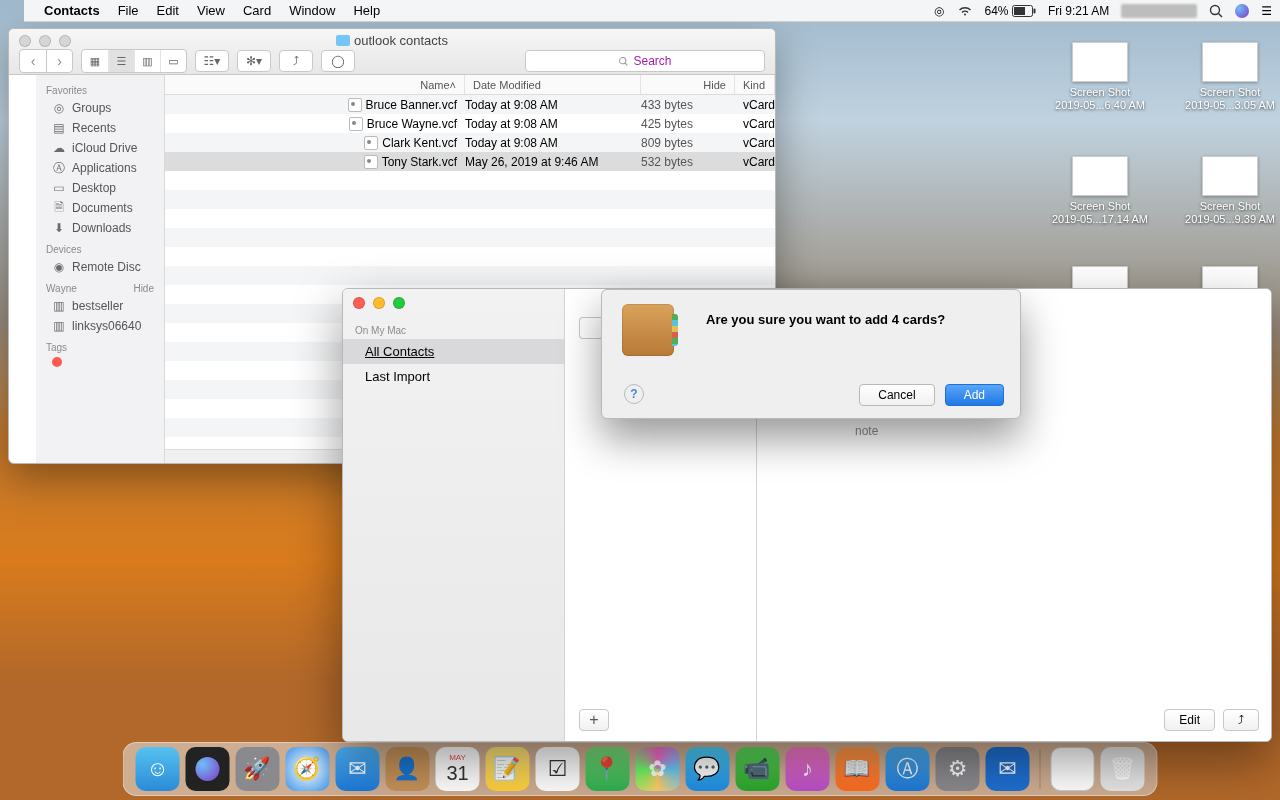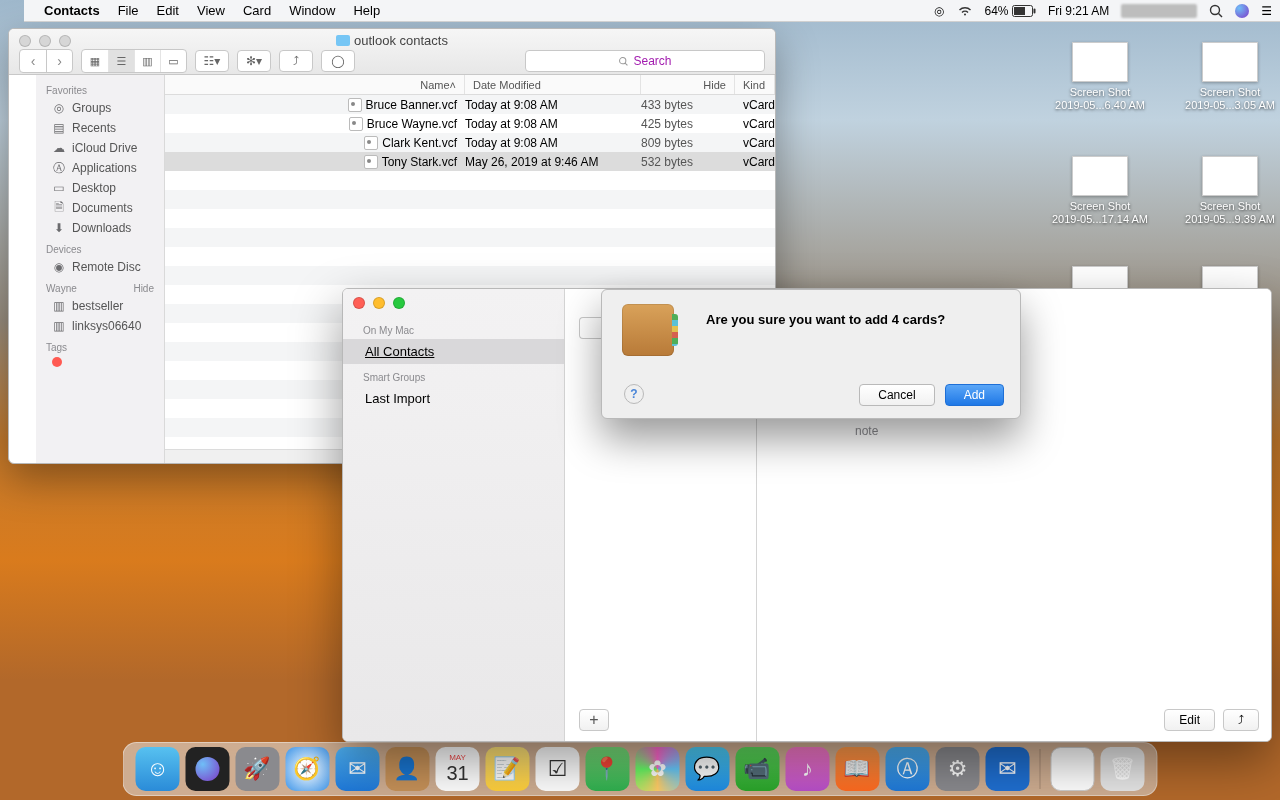--- a/index.html
+++ b/index.html
@@ -59,21 +59,21 @@
 .vcf-ic{width:14px;height:14px;background:#fff;border:1px solid #bbb;border-radius:2px;display:inline-block;position:relative;}
 .vcf-ic::after{content:'';position:absolute;left:2px;top:3px;width:4px;height:4px;border-radius:50%;background:#888;}
 .row .c-size{color:#555;}
 .files-scroll{overflow-y:auto;}
 .files .footer-scroll{height:14px;background:#f0f0f0;border-top:1px solid #dcdcdc;}
 
 
 .contacts { position:absolute; left:342px; top:288px; width:930px; height:454px; background:#fff; border:1px solid #b8b8b8; border-radius:6px; box-shadow:0 20px 50px rgba(0,0,0,.4); display:flex; overflow:hidden; z-index:20; }
 .ct-side{width:222px;background:linear-gradient(#f3f2f3,#e9e8e9);border-right:1px solid #d4d4d4;font-size:12px;position:relative;}
 .ct-traffic{display:flex;gap:8px;padding:8px 10px;}
-.ct-head{font-size:10px;color:#8a8a8e;padding:8px 12px 3px;margin-left:8px;}
+.ct-head{font-size:10px;color:#8a8a8e;padding:8px 12px 3px;}
 .ct-item{padding:5px 12px 5px 22px;font-size:13px;}
 .ct-item.sel{background:#d9d8da;text-decoration:underline;}
 .ct-mid{width:192px;border-right:1px solid #d4d4d4;position:relative;background:#fff;}
 .ct-search-stub{position:absolute;top:28px;left:14px;width:22px;height:22px;border:1px solid #c8c8c8;border-radius:4px 0 0 4px;border-right:none;background:#fff;}
 .ct-add{position:absolute;bottom:10px;left:14px;width:30px;height:22px;border:1px solid #c8c8c8;border-radius:4px;background:linear-gradient(#fff,#f1f1f1);display:flex;align-items:center;justify-content:center;font-size:16px;color:#555;}
 .ct-detail{flex:1;position:relative;background:#fff;}
 .ct-note{position:absolute;top:135px;left:98px;font-size:12px;color:#8a8a8e;}
 .ct-bottom{position:absolute;bottom:10px;right:12px;display:flex;gap:8px;}
 .ct-btn{height:22px;padding:0 14px;border:1px solid #c8c8c8;border-radius:4px;background:linear-gradient(#fff,#f1f1f1);font-size:12px;display:flex;align-items:center;}
 
@@ -304,21 +304,20 @@
 
 <div class="contacts">
   <div class="ct-side">
     <div class="ct-traffic">
       <span class="tl r"></span>
       <span class="tl y"></span>
       <span class="tl g"></span>
     </div>
     <div class="ct-head">On My Mac</div>
     <div class="ct-item sel">All Contacts</div>
-    <div class="ct-head">Smart Groups</div>
     <div class="ct-item">Last Import</div>
   </div>
   <div class="ct-mid">
     <div class="ct-search-stub"></div>
     <div class="ct-add">+</div>
   </div>
   <div class="ct-detail">
     <div class="ct-note">note</div>
     <div class="ct-bottom">
       <div class="ct-btn">Edit</div>

